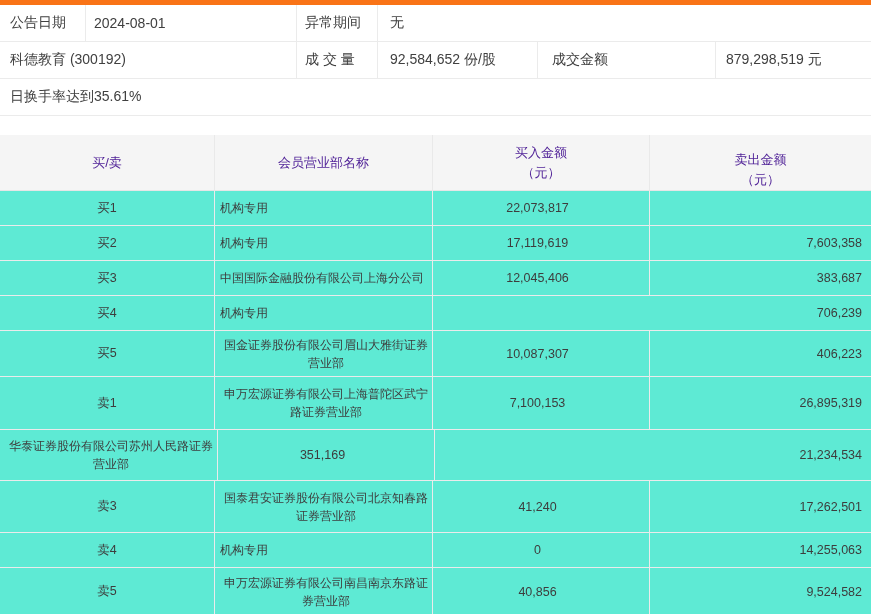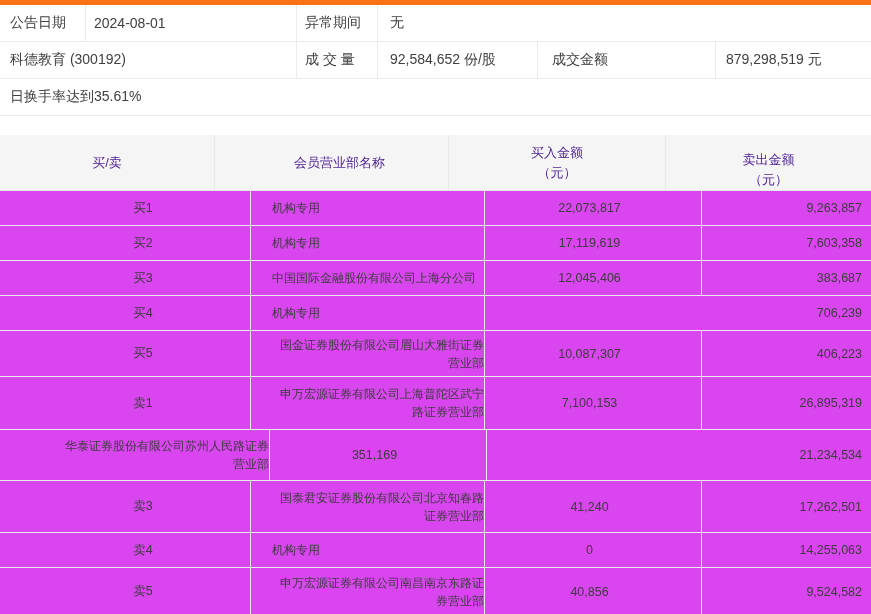--- a/index.html
+++ b/index.html
@@ -58,23 +58,22 @@
     align-items: center;
     font-size: 13px;
     color: #4c1d95;
     line-height: 20px;
     border-right: 1px solid #e9e9e9;
     text-align: center;
   }
   .trow {
     display: flex;
     border-bottom: 1px solid #ebebeb;
-    background: #d946ef;
+    background: #5eead4;
     align-items: stretch;
-    padding-left: 36px;
   }
   .h35 { height: 35px; }
   .h46 { height: 46px; }
   .h53 { height: 53px; }
   .h51 { height: 51px; }
   .h52 { height: 52px; }
   .h48 { height: 48px; }
   .td {
     display: flex;
     align-items: center;
@@ -83,22 +82,21 @@
     border-right: 1px solid #ebebeb;
     overflow: hidden;
   }
   .c1 { width: 215px; justify-content: center; text-align: center; }
   .c2 {
     width: 218px;
     padding-left: 5px;
     font-size: 12px;
     line-height: 18px;
     word-break: break-all;
-    text-align: right;
-    margin-left: 16px;
+    text-align: center;
   }
   .c3 { width: 217px; justify-content: center; padding-right: 7px; text-align: right; }
   .c4 { flex: 1; border-right: none; justify-content: flex-end; padding-right: 9px; }
   .th.c2 { justify-content: center; padding-left: 0; font-size: 13px; }
   .th.c4 { padding-right: 0; }
   .th.c3 { padding-right: 0; }
 </style>
 </head>
 <body>
 
@@ -140,21 +138,20 @@
       <div class="th c4">
         <span>卖出金额</span>
         <span>（元）</span>
       </div>
     </div>
 
     <div class="trow h35">
       <div class="td c1">买1</div>
       <div class="td c2">机构专用</div>
       <div class="td c3">22,073,817</div>
-      <div class="td c4">9,263,857</div>
     </div>
     <div class="trow h35">
       <div class="td c1">买2</div>
       <div class="td c2">机构专用</div>
       <div class="td c3">17,119,619</div>
       <div class="td c4">7,603,358</div>
     </div>
     <div class="trow h35">
       <div class="td c1">买3</div>
       <div class="td c2">中国国际金融股份有限公司上海分公司</div>

